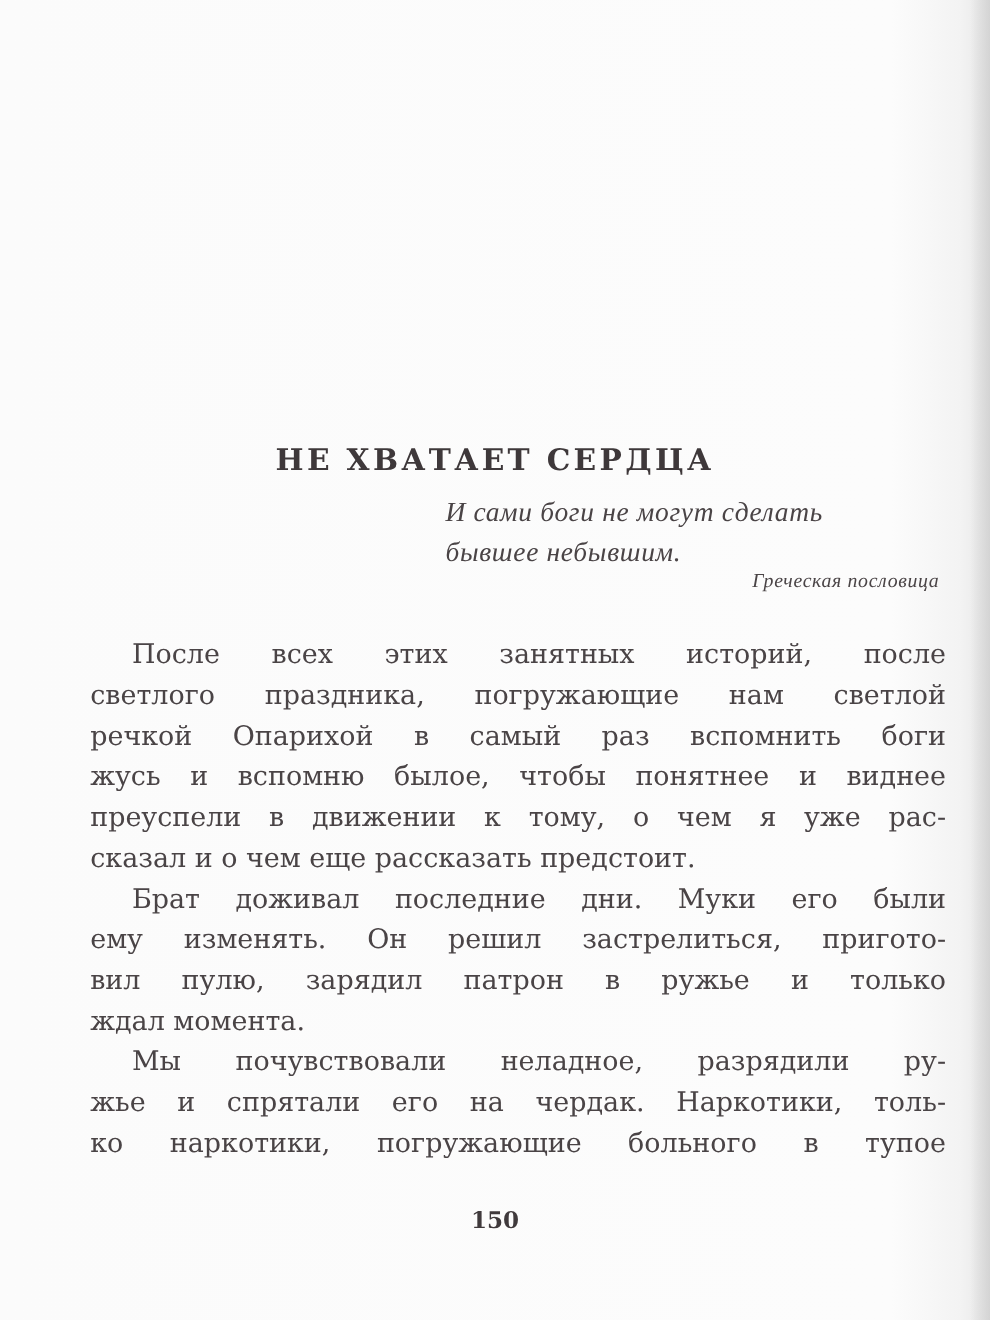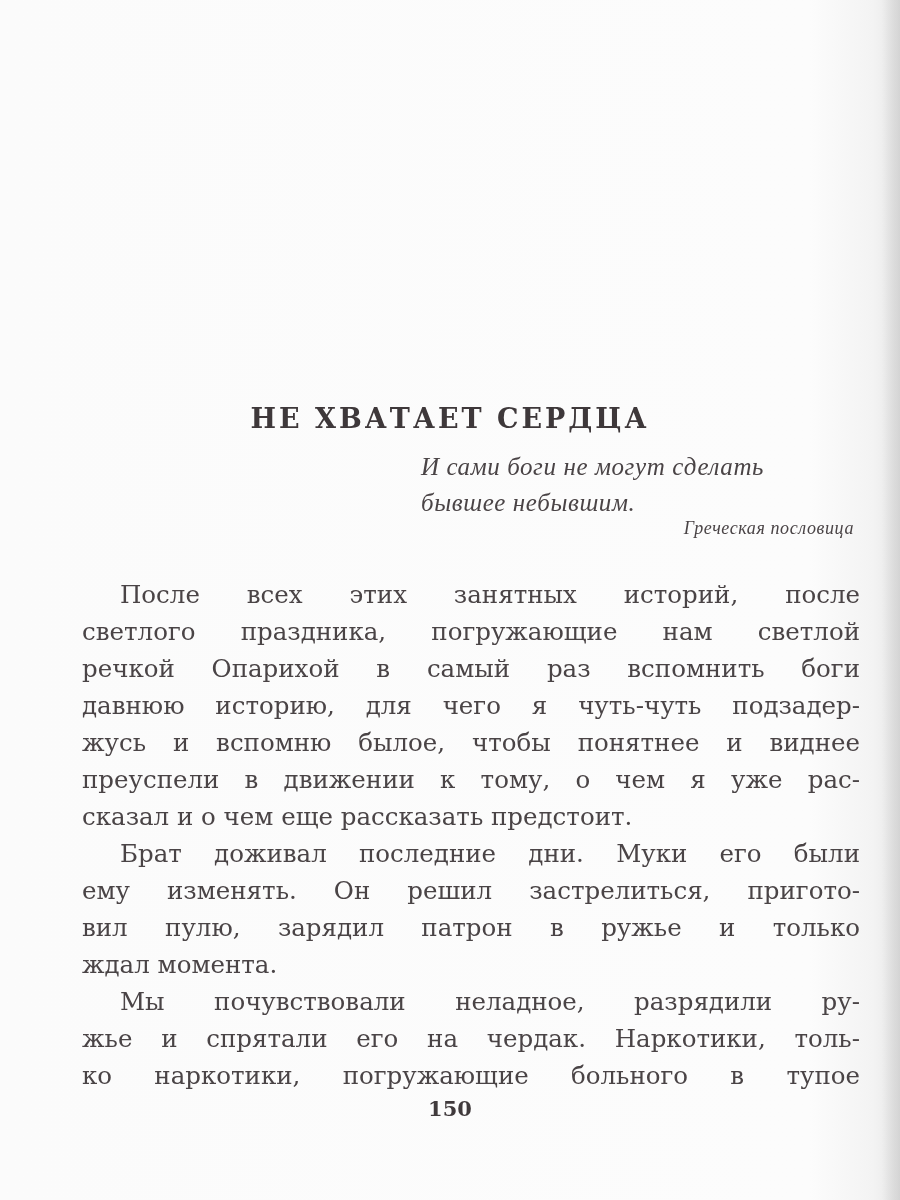--- a/index.html
+++ b/index.html
@@ -55,21 +55,20 @@
     width: 460px;
     font-family: "Liberation Serif", "DejaVu Serif", serif;
     font-style: italic;
     font-size: 25px;
     line-height: 36px;
     color: #4a4446;
     letter-spacing: 0.6px;
   }
   .epigraph-line {
     display: block;
-    margin-left: 16px;
   }
   .attribution {
     position: absolute;
     right: 46px;
     top: 518px;
     font-family: "Liberation Serif", "DejaVu Serif", serif;
     font-style: italic;
     font-size: 18px;
     color: #4a4446;
     letter-spacing: 0.6px;
@@ -132,21 +131,20 @@
     <span class="epigraph-line">бывшее небывшим.</span>
   </div>
 
   <div class="attribution">Греческая пословица</div>
 
   <div class="body-text">
 
     <span class="line indent">После всех этих занятных историй, после</span>
     <span class="line">светлого праздника, погружающие нам светлой</span>
     <span class="line">речкой Опарихой в самый раз вспомнить боги</span>
-    <span class="line">давнюю историю, для чего я чуть-чуть подзадер-</span>
     <span class="line">жусь и вспомню былое, чтобы понятнее и виднее</span>
     <span class="line">преуспели в движении к тому, о чем я уже рас-</span>
     <span class="line last">сказал и о чем еще рассказать предстоит.</span>
 
     <span class="line indent">Брат доживал последние дни. Муки его были</span>
     <span class="line">ему изменять. Он решил застрелиться, пригото-</span>
     <span class="line">вил пулю, зарядил патрон в ружье и только</span>
     <span class="line last">ждал момента.</span>
 
     <span class="line indent">Мы почувствовали неладное, разрядили ру-</span>

